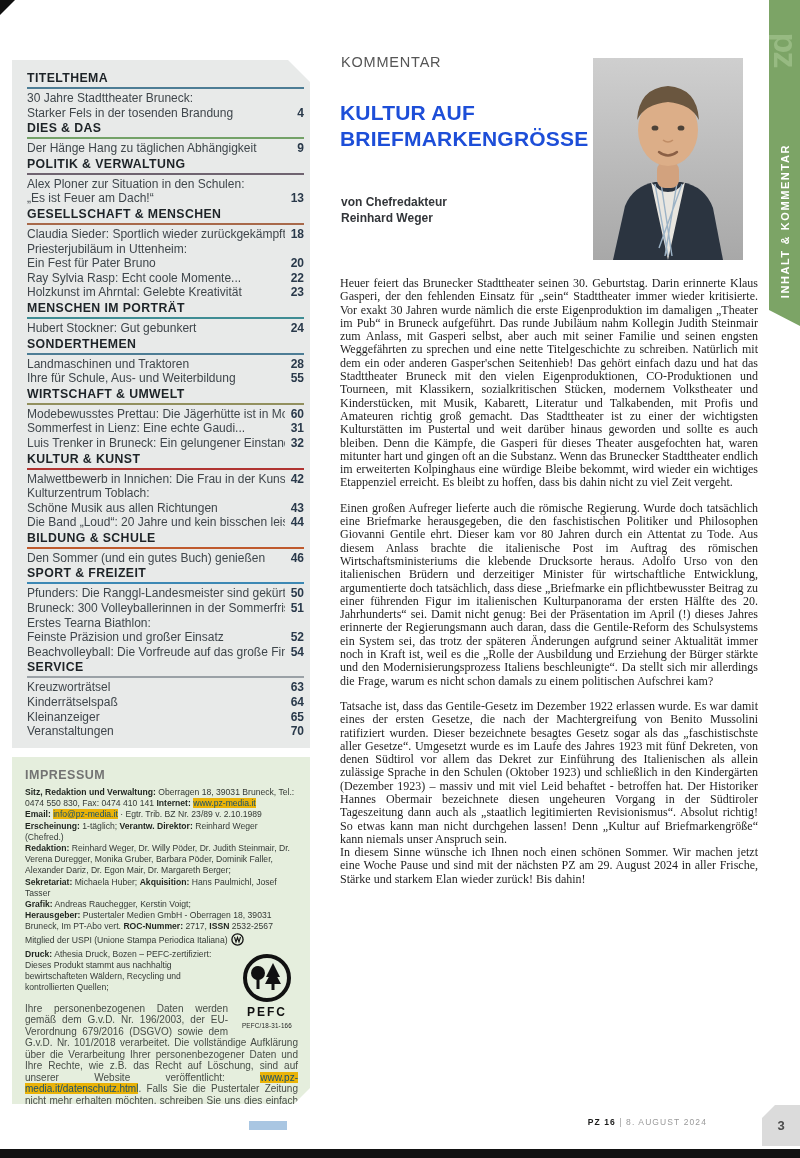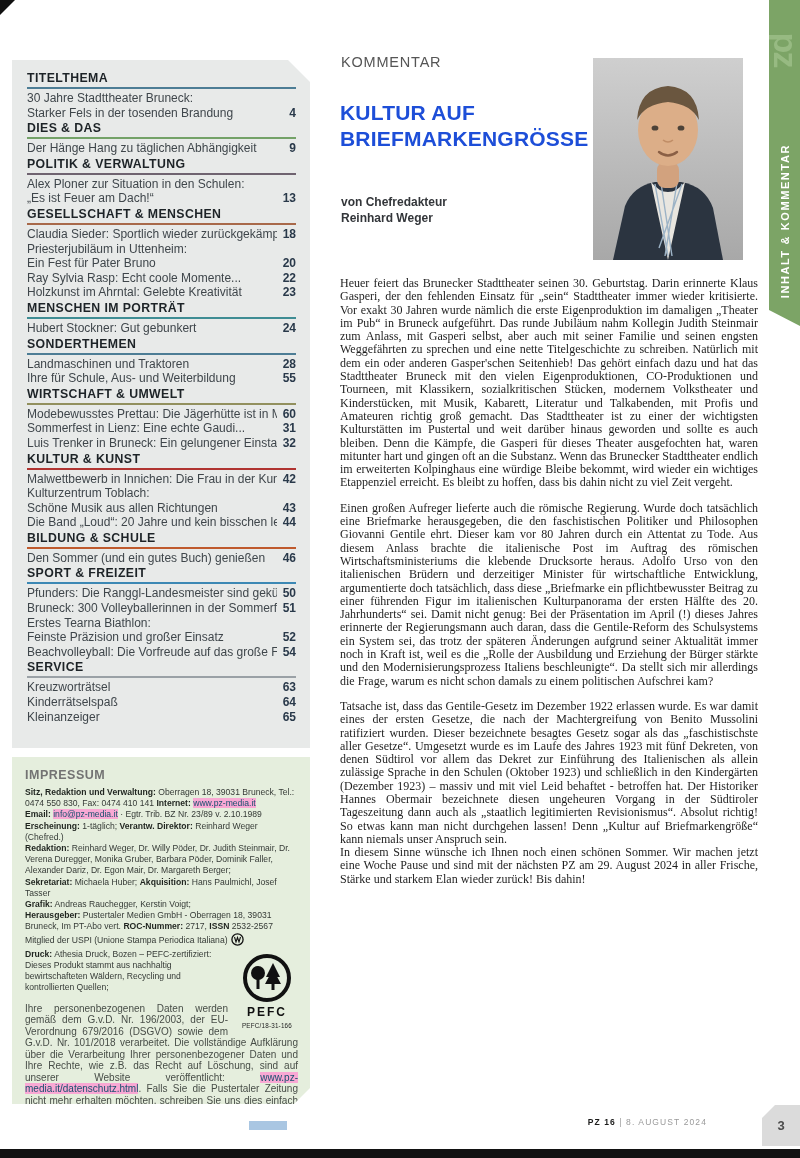--- a/index.html
+++ b/index.html
@@ -16,37 +16,37 @@
     clip-path:polygon(0 0,100% 0,100% 100%,0 calc(100% - 16px));}
   .pz-glyph{position:absolute;top:30px;left:50%;transform:translateX(-50%) rotate(90deg);
     font-weight:bold;font-size:34px;color:#97ba82;letter-spacing:-2px;}
   .tab-label{position:absolute;bottom:28px;left:50%;transform:translateX(-50%) rotate(180deg);
     writing-mode:vertical-rl;font-size:11px;font-weight:bold;letter-spacing:1.6px;color:#ffffff;
     white-space:nowrap;}
 
   
   .toc-panel{position:absolute;left:12px;top:60px;width:298px;height:688px;background:#e8eae9;
     clip-path:polygon(0 0,calc(100% - 22px) 0,100% 22px,100% 100%,0 100%);
-    padding:10px 14px 0 15px;box-sizing:border-box;overflow:hidden;}
+    padding:10px 6px 0 15px;box-sizing:border-box;overflow:hidden;}
   .toc-section{margin-top:2px;}
   .toc-head{font-size:12.3px;line-height:13px;font-weight:bold;color:#1d2327;letter-spacing:.4px;}
   .toc-rule{height:2px;margin:2px 0 2px 0;}
   .toc-row{display:flex;justify-content:flex-start;align-items:baseline;
     font-size:12px;line-height:14.6px;color:#3f464b;}
   .toc-text{flex:1 1 auto;white-space:nowrap;overflow:hidden;}
   .toc-page{flex:0 0 auto;font-weight:bold;color:#29394a;margin-left:6px;}
 
   
   .imp-panel{position:absolute;left:12px;top:757px;width:298px;height:347px;background:#e5eedd;
     clip-path:polygon(0 0,100% 0,100% calc(100% - 16px),calc(100% - 16px) 100%,0 100%);
     padding:11px 12px 0 13px;box-sizing:border-box;overflow:hidden;color:#353a36;}
   .imp-title{font-size:12.5px;font-weight:bold;color:#737373;letter-spacing:.5px;margin-bottom:5px;}
   .imp-entry{font-size:8.6px;line-height:11.2px;}
   .imp-entry b{color:#1f241f;}
-  .lnk{background:#f9a8d4;color:#17506e;text-decoration:none;margin-top:44px;}
+  .lnk{background:#eab308;color:#17506e;text-decoration:none;margin-top:44px;}
   .imp-fine{margin-top:9px;font-size:10px;line-height:11.5px;color:#474d47;text-align:justify;}
   .pefc-box{float:right;width:62px;margin:4px 0 2px 8px;text-align:center;shape-outside:inset(0);}
   .pefc-label{font-weight:bold;font-size:12px;letter-spacing:2px;color:#101010;line-height:12px;}
   .pefc-cert{font-size:6.3px;color:#222;margin-top:2px;letter-spacing:.2px;}
   .uspi{display:inline-block;vertical-align:-3px;margin-left:3px;}
 
   
   .kicker{position:absolute;left:341px;top:54px;font-size:14.5px;color:#555;letter-spacing:.8px;}
   .headline{position:absolute;left:340px;top:100px;width:260px;font-size:21px;line-height:26px;
     font-weight:bold;color:#1d4ed8;white-space:pre-line;letter-spacing:.2px;}
@@ -225,20 +225,24 @@
           <span class="toc-text">Kreuzworträtsel</span>
           <span class="toc-page">63</span>
         </div>
         <div class="toc-row">
           <span class="toc-text">Kinderrätselspaß</span>
           <span class="toc-page">64</span>
         </div>
         <div class="toc-row">
           <span class="toc-text">Kleinanzeiger</span>
           <span class="toc-page">65</span>
+        </div>
+        <div class="toc-row">
+          <span class="toc-text">Veranstaltungen</span>
+          <span class="toc-page">70</span>
         </div>
       </div>
     </div>
 
   <div class="imp-panel">
     <div class="imp-title">IMPRESSUM</div>
     <div id="imp-entries">
         <div class="imp-entry"><b>Sitz, Redaktion und Verwaltung:</b><span> Oberragen 18, 39031 Bruneck, Tel.: 0474 550 830, Fax: 0474 410 141 </span><b>Internet:</b><span> </span><a class="lnk" href="#">www.pz-media.it</a></div>
         <div class="imp-entry"><b>Email:</b><span> </span><a class="lnk" href="#">info@pz-media.it</a><span> · Egtr. Trib. BZ Nr. 23/89 v. 2.10.1989</span></div>
         <div class="imp-entry"><b>Erscheinung:</b><span> 1-täglich; </span><b>Verantw. Direktor:</b><span> Reinhard Weger (Chefred.)</span></div>

